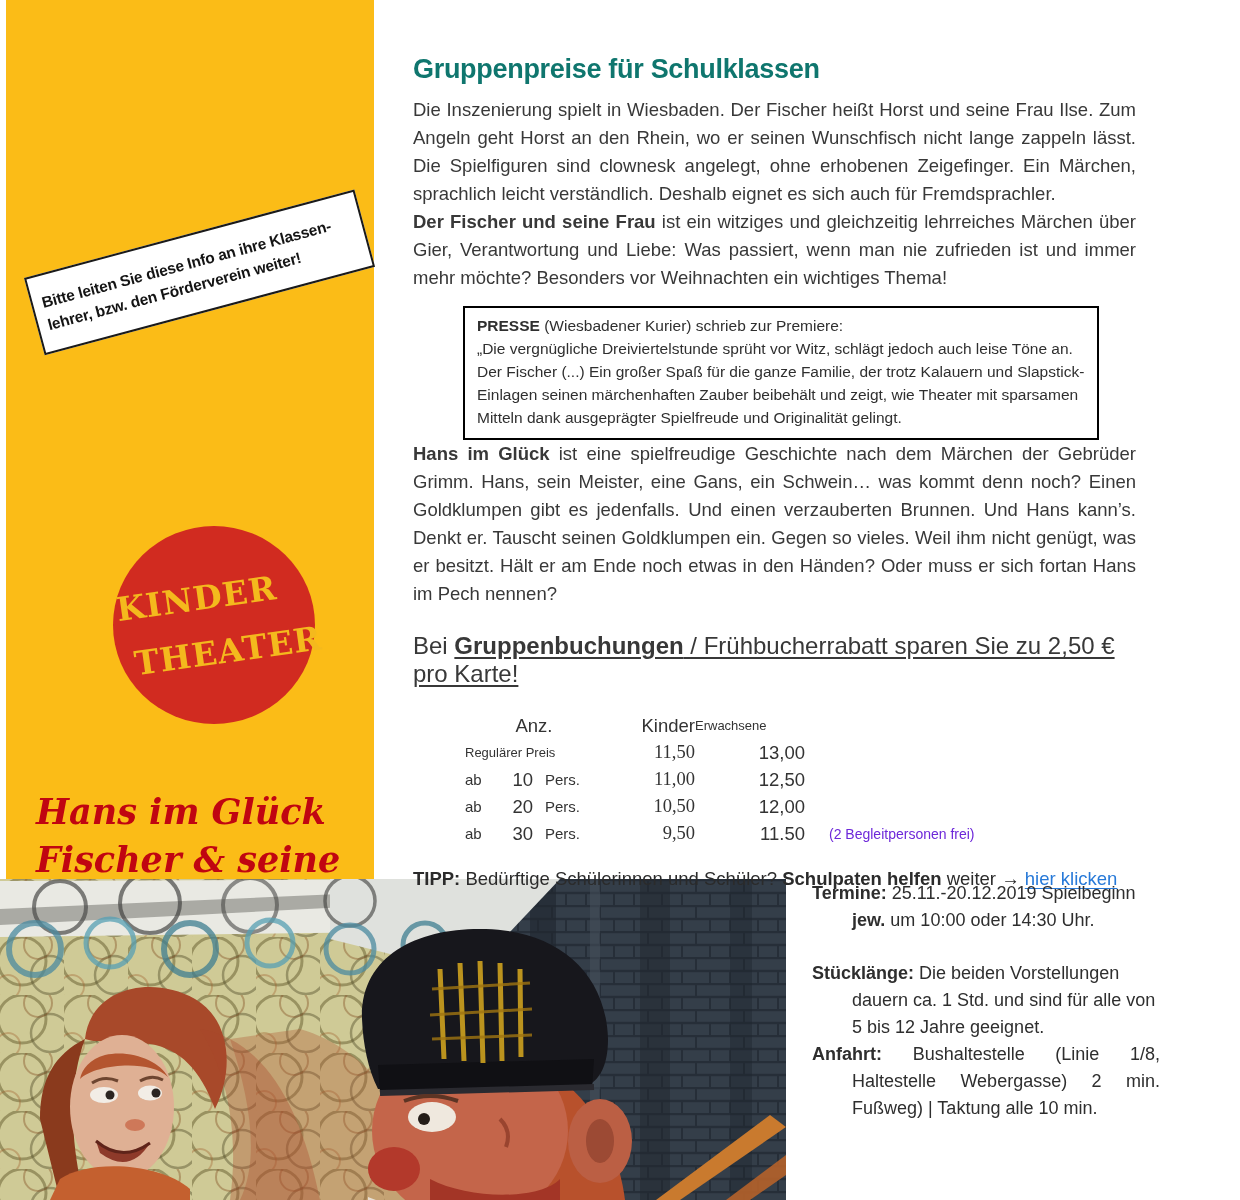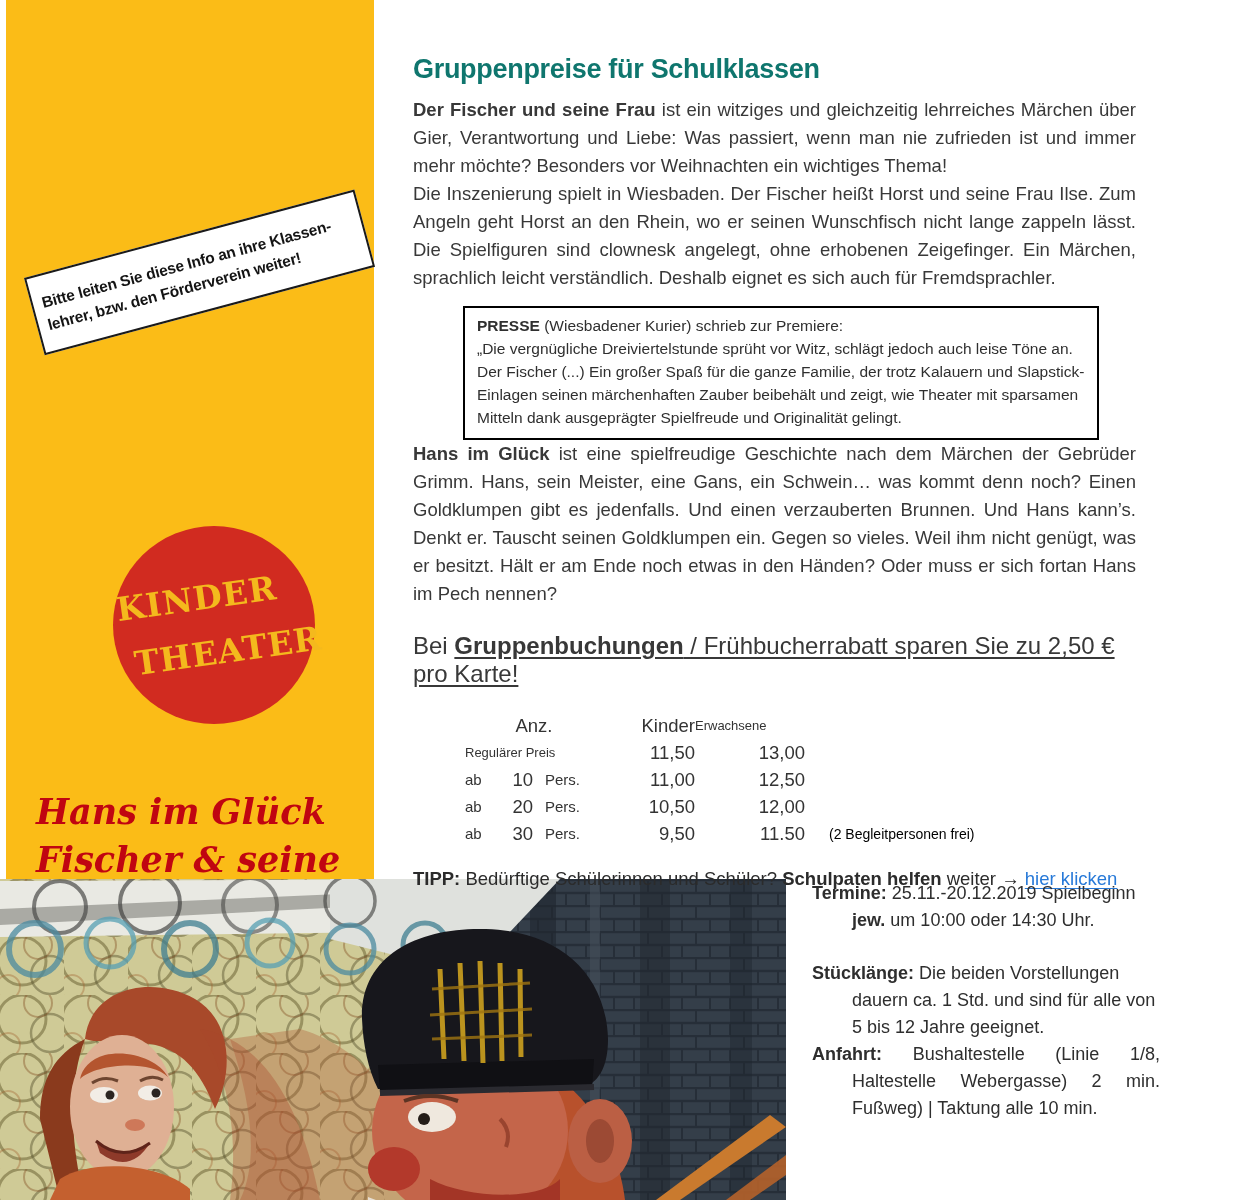--- a/index.html
+++ b/index.html
@@ -35,23 +35,23 @@
   .offer{font-size:24px;line-height:28px;}
   .ul{text-decoration:underline;text-underline-offset:3px;}
   .b{font-weight:bold;}
 
   
   table.prices{border-collapse:collapse;margin:14px 0 0 52px;color:#333;}
   table.prices td,table.prices th{padding:0;height:27px;vertical-align:middle;font-weight:normal;}
   .c-ab{width:34px;font-size:15px;text-align:left;}
   .c-qty{width:34px;font-size:18.5px;text-align:right;}
   .c-pers{width:58px;font-size:15px;text-align:left;padding-left:12px !important;}
-  .c-kind{width:92px;font-size:18.5px;text-align:right;}
+  .c-kind{width:92px;font-size:18.5px;text-align:right;font-family:Liberation Serif, serif;}
   .c-erw{width:110px;font-size:18.5px;text-align:right;padding-right:16px !important;}
-  .c-note{width:170px;font-size:14px;text-align:left;padding-left:8px !important;color:#000000;}
+  .c-note{width:170px;font-size:14px;text-align:left;padding-left:8px !important;color:#6d28d9;}
   th.h-anz{font-size:18.5px;text-align:center;}
   th.h-kind{font-size:18.5px;text-align:right;}
   th.h-erw{font-size:13px;text-align:left;padding-right:0 !important;}
   td.row-label{font-size:13px;text-align:left;}
 
   .tipp{margin-top:18px;font-size:18.5px;line-height:28px;color:#2b2b2b;}
   .tipp a{color:#2779D8;text-decoration:underline;text-underline-offset:3px;cursor:pointer;}
 
   
   .info{position:absolute;left:812px;top:880px;width:348px;font-size:18px;line-height:27px;color:#2e2e2e;}
@@ -172,23 +172,23 @@
       <g>
         <path d="M656 321 L770 236 L786 248 L680 321 Z" fill="#c97a2e"></path>
         <path d="M726 321 L786 276 L786 296 L750 321 Z" fill="#b5622a" opacity="0.9"></path>
       </g>
     </svg>
   </div>
 
   <main class="content">
     <h1>Gruppenpreise für Schulklassen</h1>
 
+    <p class="body">Die Inszenierung spielt in Wiesbaden. Der Fischer heißt Horst und seine Frau Ilse. Zum Angeln geht Horst an den Rhein, wo er seinen Wunschfisch nicht lange zappeln lässt. Die Spielfiguren sind clownesk angelegt, ohne erhobenen Zeigefinger. Ein Märchen, sprachlich leicht verständlich. Deshalb eignet es sich auch für Fremdsprachler.</p>
+
     <p class="body"><span class="b">Der Fischer und seine Frau</span><span> ist ein witziges und gleichzeitig lehrreiches Märchen über Gier, Verantwortung und Liebe: Was passiert, wenn man nie zufrieden ist und immer mehr möchte? Besonders vor Weihnachten ein wichtiges Thema!</span></p>
-
-    <p class="body">Die Inszenierung spielt in Wiesbaden. Der Fischer heißt Horst und seine Frau Ilse. Zum Angeln geht Horst an den Rhein, wo er seinen Wunschfisch nicht lange zappeln lässt. Die Spielfiguren sind clownesk angelegt, ohne erhobenen Zeigefinger. Ein Märchen, sprachlich leicht verständlich. Deshalb eignet es sich auch für Fremdsprachler.</p>
 
     <div class="presse">
       <span class="b">PRESSE</span><span> (Wiesbadener Kurier) schrieb zur Premiere:</span><br>
       <span>„Die vergnügliche Dreiviertelstunde sprüht vor Witz, schlägt jedoch auch leise Töne an. Der Fischer (...) Ein großer Spaß für die ganze Familie, der trotz Kalauern und Slapstick-Einlagen seinen märchenhaften Zauber beibehält und zeigt, wie Theater mit sparsamen Mitteln dank ausgeprägter Spielfreude und Originalität gelingt.</span>
     </div>
 
     <p class="body hans"><span class="b">Hans im Glück</span><span> ist eine spielfreudige Geschichte nach dem Märchen der Gebrüder Grimm. Hans, sein Meister, eine Gans, ein Schwein… was kommt denn noch? Einen Goldklumpen gibt es jedenfalls. Und einen verzauberten Brunnen. Und Hans kann’s. Denkt er. Tauscht seinen Goldklumpen ein. Gegen so vieles. Weil ihm nicht genügt, was er besitzt. Hält er am Ende noch etwas in den Händen? Oder muss er sich fortan Hans im Pech nennen?</span></p>
 
     <p class="offer"><span>Bei </span><span class="b ul">Gruppenbuchungen</span><span class="ul"> / Frühbucherrabatt sparen Sie zu 2,50 € pro Karte!</span></p>
 

